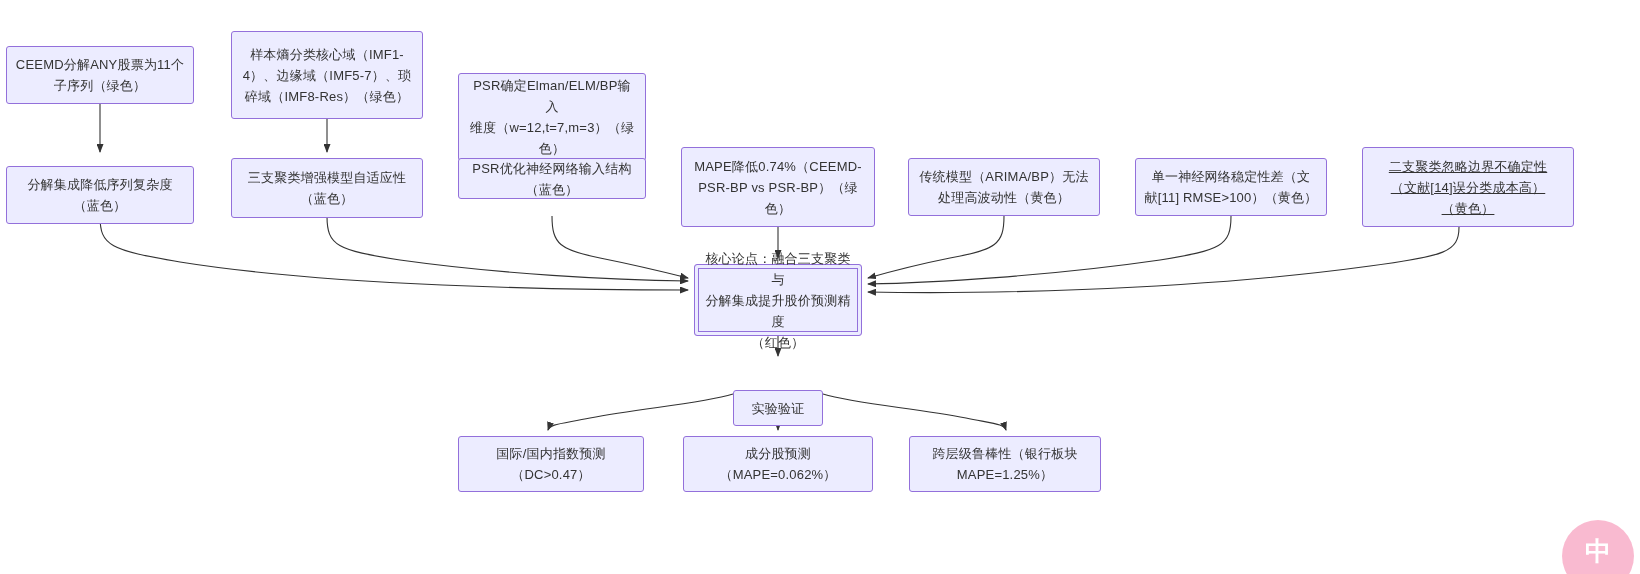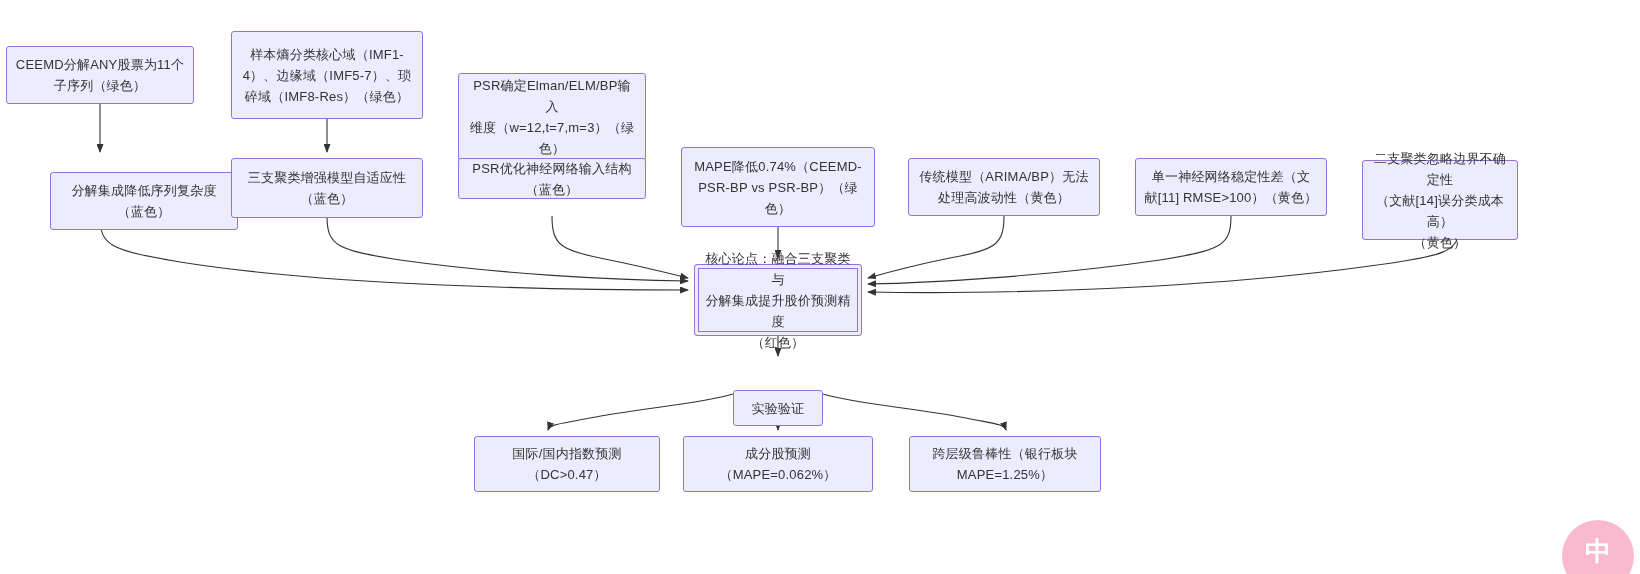--- a/index.html
+++ b/index.html
@@ -119,21 +119,21 @@
 4）、边缘域（IMF5-7）、琐
 碎域（IMF8-Res）（绿色）</span>
   </div>
 
   <div class="node" style="left:458px;top:31px;width:188px;height:88px;margin-top:42px;">
     <span class="txt">PSR确定Elman/ELM/BP输入
 维度（w=12,t=7,m=3）（绿
 色）</span>
   </div>
 
-  <div class="node" style="left:6px;top:172px;width:188px;height:58px;margin-left:44px;">
+  <div class="node" style="left:6px;top:166px;width:188px;height:58px;">
     <span class="txt">分解集成降低序列复杂度
 （蓝色）</span>
   </div>
 
   <div class="node" style="left:231px;top:158px;width:192px;height:60px;">
     <span class="txt">三支聚类增强模型自适应性
 （蓝色）</span>
   </div>
 
   <div class="node" style="left:458px;top:158px;width:188px;height:41px;">
@@ -150,37 +150,37 @@
   <div class="node" style="left:908px;top:158px;width:192px;height:58px;">
     <span class="txt">传统模型（ARIMA/BP）无法
 处理高波动性（黄色）</span>
   </div>
 
   <div class="node" style="left:1135px;top:158px;width:192px;height:58px;">
     <span class="txt">单一神经网络稳定性差（文
 献[11] RMSE&gt;100）（黄色）</span>
   </div>
 
-  <div class="node" style="left:1362px;top:160px;width:156px;height:80px;">
+  <div class="node" style="left:1362px;top:147px;width:212px;height:80px;text-decoration:underline;">
     <span class="txt">二支聚类忽略边界不确定性
 （文献[14]误分类成本高）
 （黄色）</span>
   </div>
 
   <div class="node core" style="left:694px;top:264px;width:168px;height:72px;">
     <span class="txt">核心论点：融合三支聚类与
 分解集成提升股价预测精度
 （红色）</span>
   </div>
 
   <div class="node" style="left:733px;top:362px;width:90px;height:36px;margin-top:28px;">
     <span class="txt">实验验证</span>
   </div>
 
-  <div class="node" style="left:474px;top:436px;width:186px;height:56px;">
+  <div class="node" style="left:458px;top:436px;width:186px;height:56px;">
     <span class="txt">国际/国内指数预测
 （DC&gt;0.47）</span>
   </div>
 
   <div class="node" style="left:683px;top:436px;width:190px;height:56px;">
     <span class="txt">成分股预测
 （MAPE=0.062%）</span>
   </div>
 
   <div class="node" style="left:909px;top:436px;width:192px;height:56px;">

